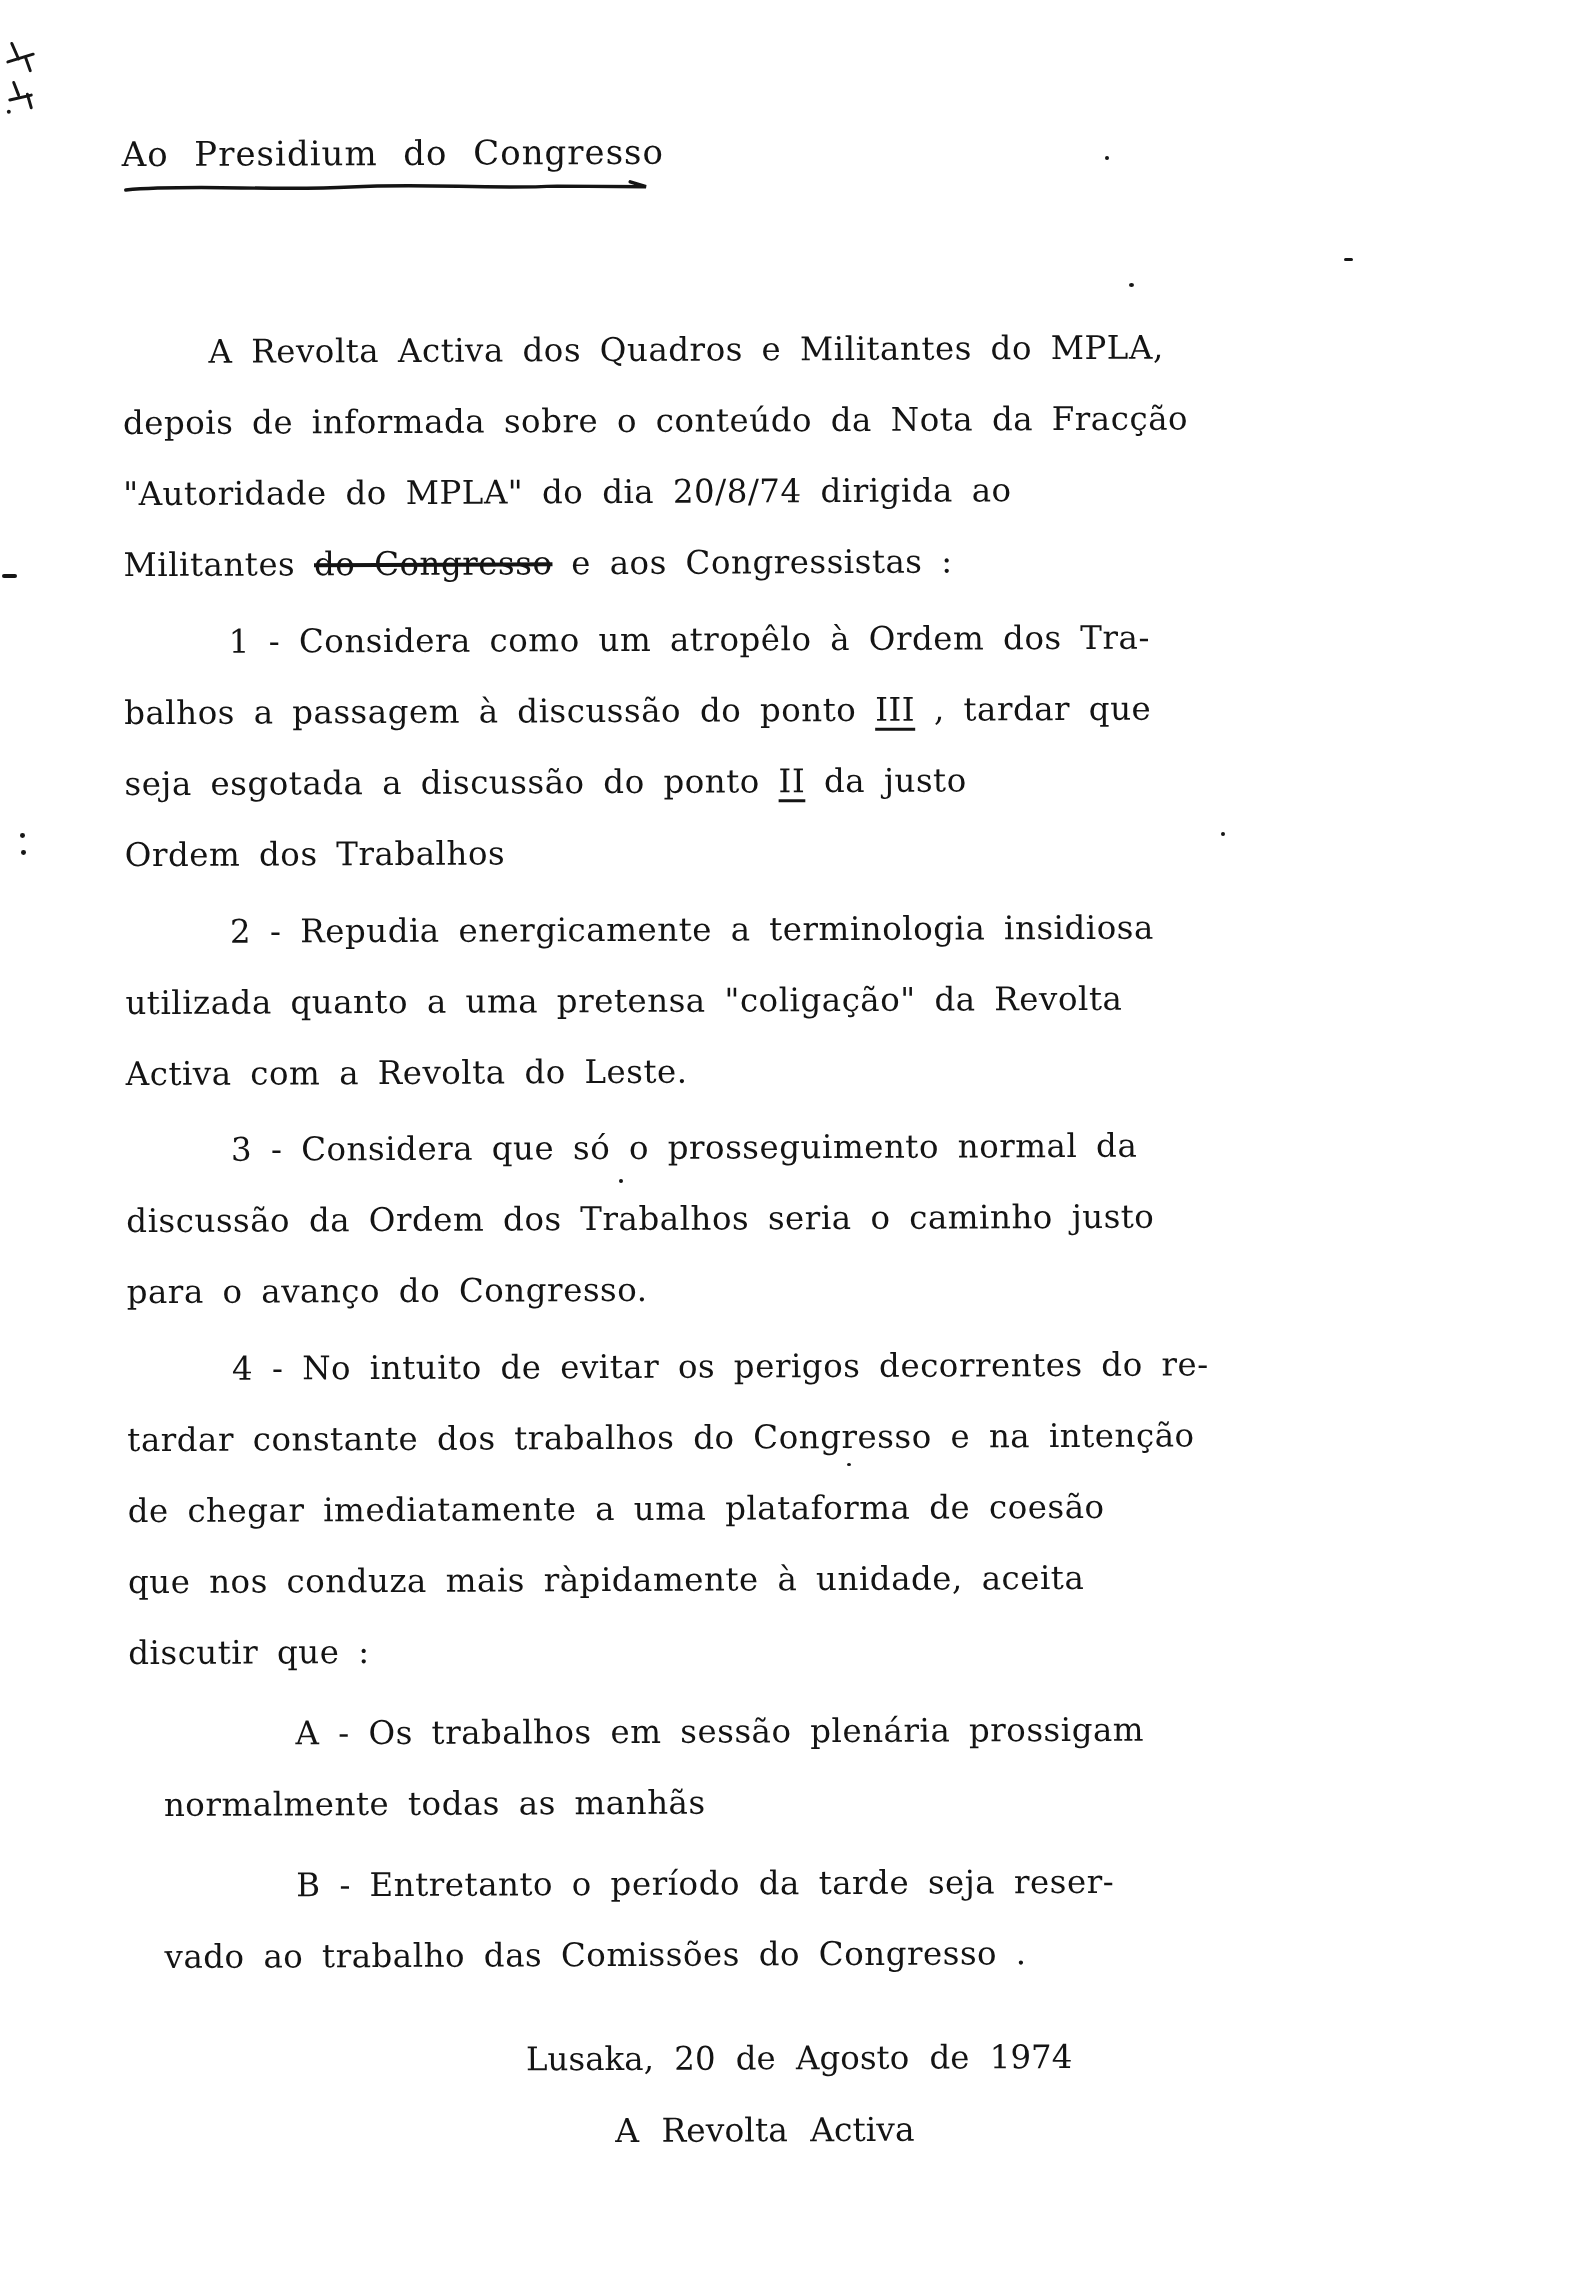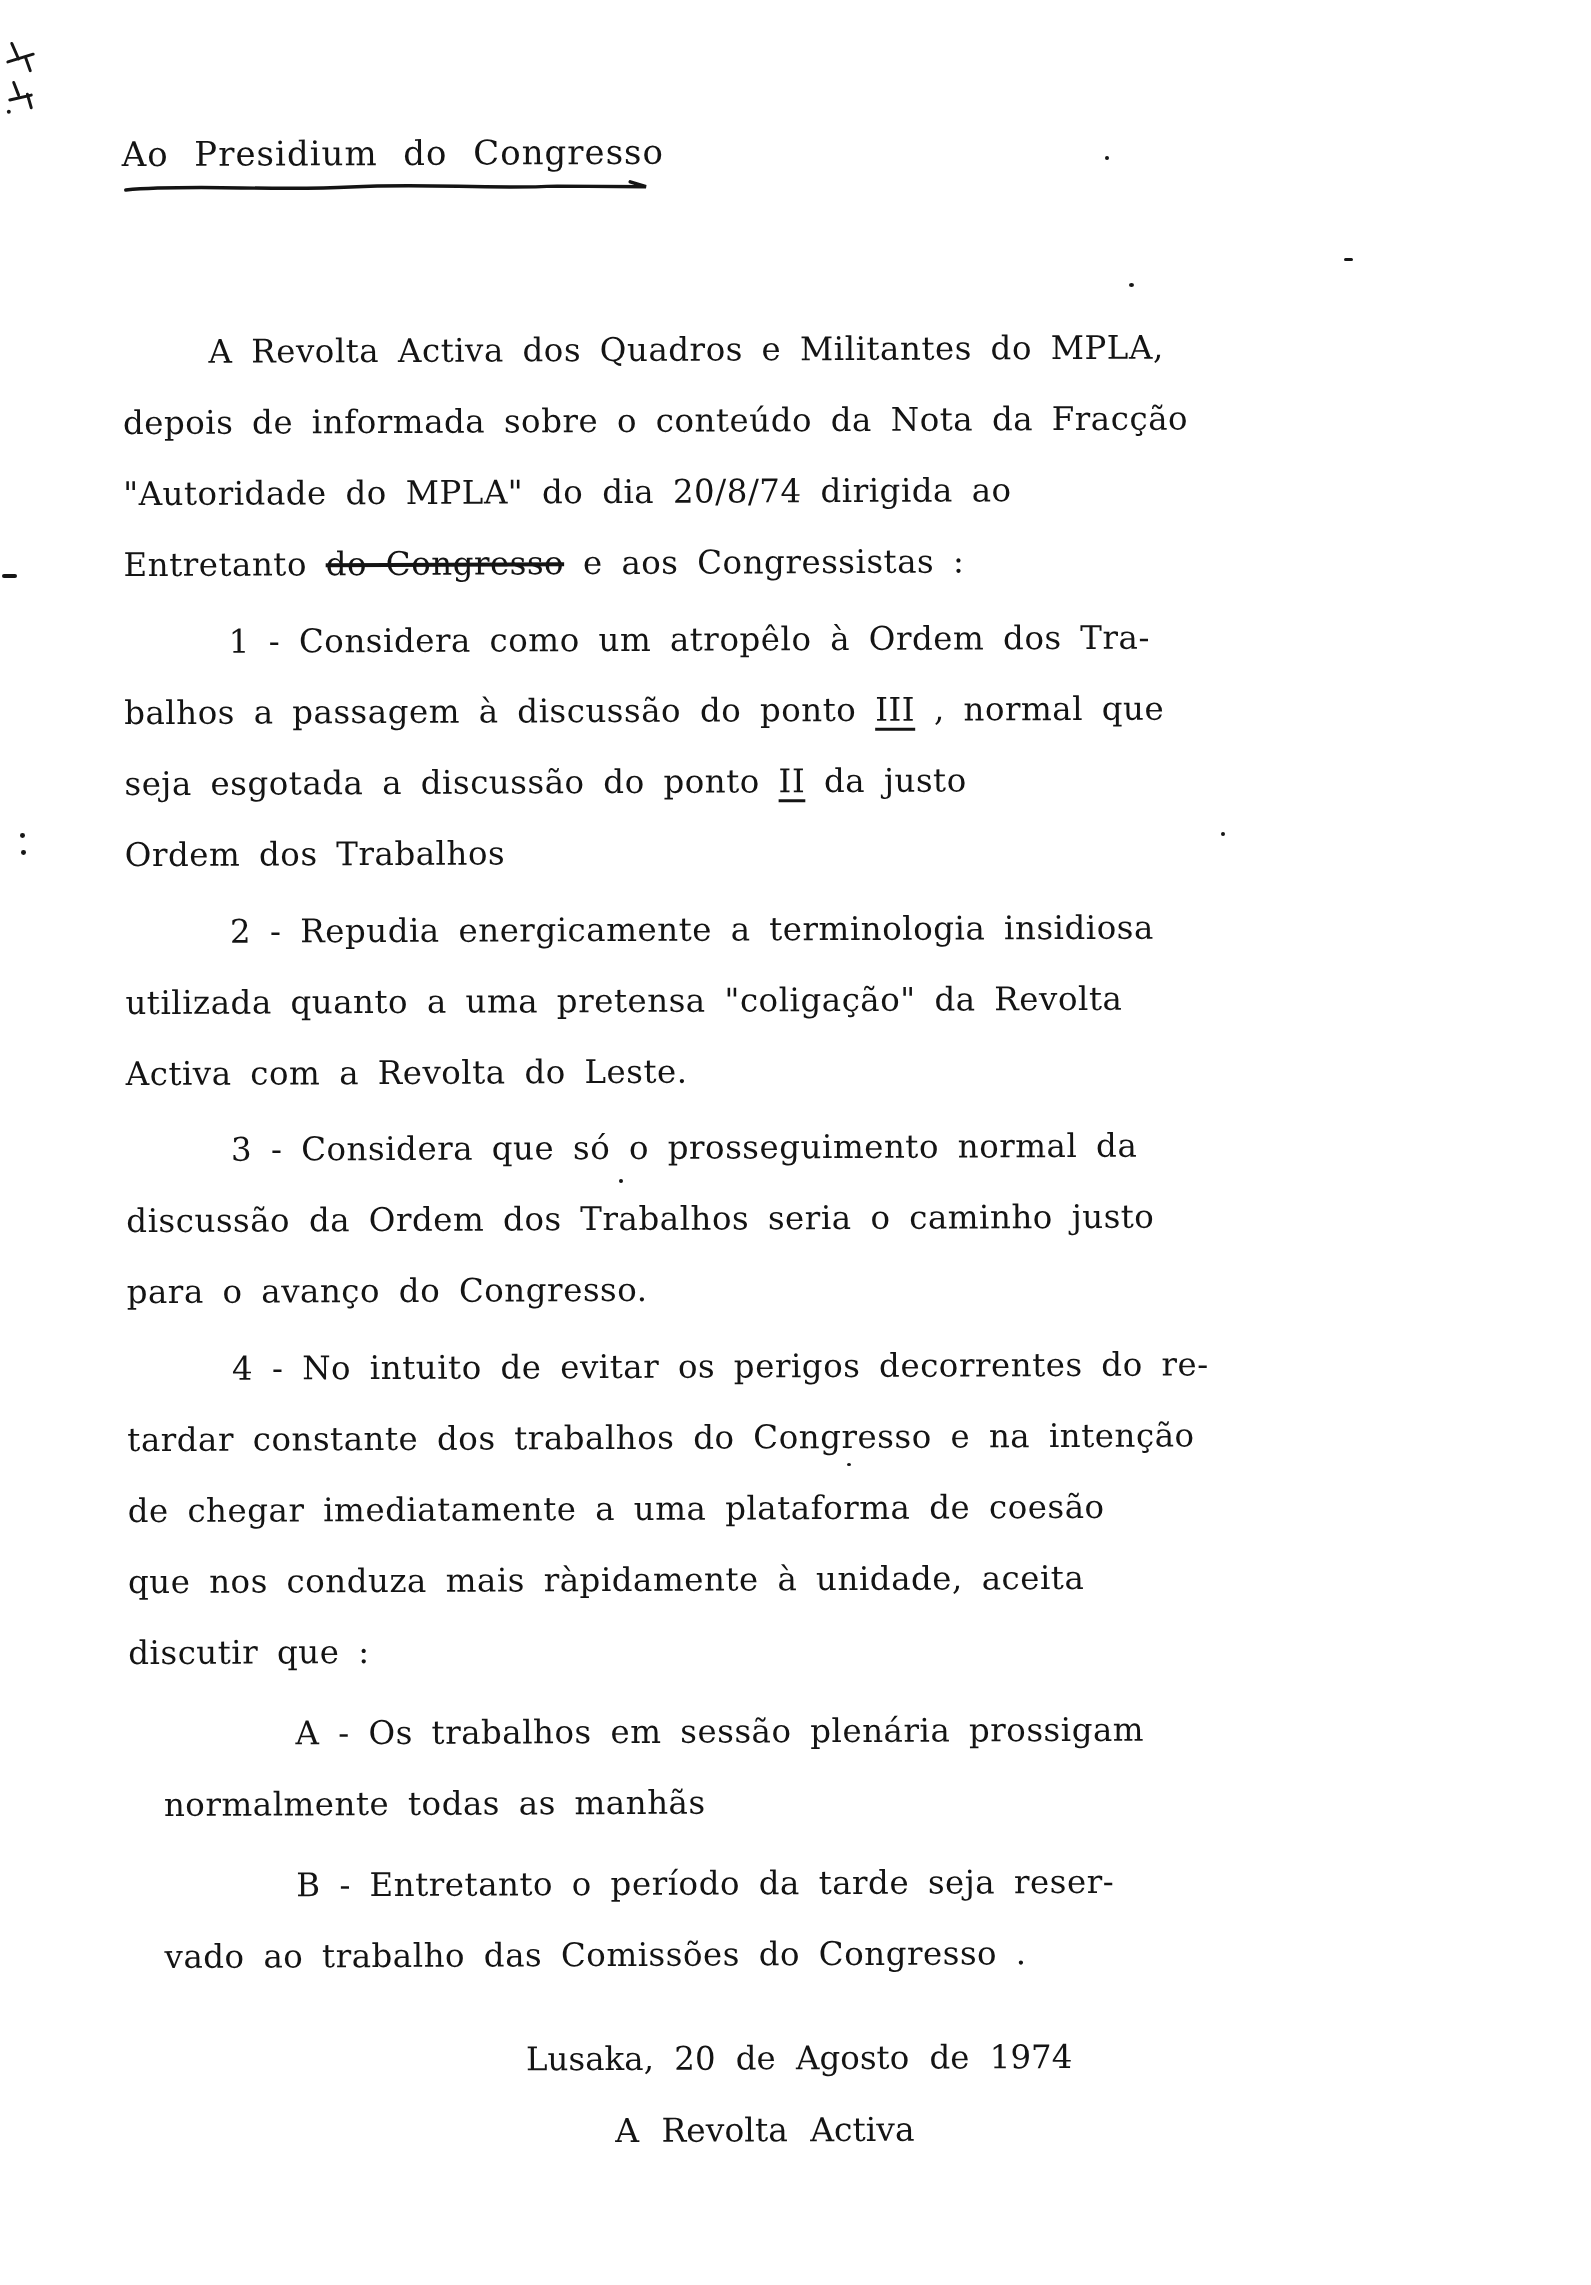--- a/index.html
+++ b/index.html
@@ -92,23 +92,23 @@
 
     <svg class="title-underline" width="537" height="15.8" viewBox="0 0 545 16">
       <path d="M2 9 C 70 3, 150 11, 230 7 S 360 10, 440 7 L 530 8 l -16 -5" stroke="#141414" stroke-width="3.5" fill="none" stroke-linecap="round"></path>
     </svg>
 
     <div class="doc-body">
 
     <div class="line line--para-start"><span class="seg">A Revolta Activa dos Quadros e Militantes do MPLA,</span></div>
         <div class="line line--cont"><span class="seg">depois de informada sobre o conteúdo da Nota da Fracção</span></div>
         <div class="line line--cont"><span class="seg">"Autoridade do MPLA" do dia 20/8/74 dirigida ao</span></div>
-        <div class="line line--cont"><span class="seg">Entretanto </span><span class="seg seg--strike">do Congresso</span><span class="seg"> e aos Congressistas :</span></div>
+        <div class="line line--cont"><span class="seg">Militantes </span><span class="seg seg--strike">do Congresso</span><span class="seg"> e aos Congressistas :</span></div>
         <div class="line line--item-start"><span class="seg">1 - Considera como um atropêlo à Ordem dos Tra-</span></div>
-        <div class="line line--cont"><span class="seg">balhos a passagem à discussão do ponto </span><span class="seg seg--underline">III</span><span class="seg"> , normal que</span></div>
+        <div class="line line--cont"><span class="seg">balhos a passagem à discussão do ponto </span><span class="seg seg--underline">III</span><span class="seg"> , tardar que</span></div>
         <div class="line line--cont"><span class="seg">seja esgotada a discussão do ponto </span><span class="seg seg--underline">II</span><span class="seg"> da justo</span></div>
         <div class="line line--cont"><span class="seg">Ordem dos Trabalhos</span></div>
         <div class="line line--item-start"><span class="seg">2 - Repudia energicamente a terminologia insidiosa</span></div>
         <div class="line line--cont"><span class="seg">utilizada quanto a uma pretensa "coligação" da Revolta</span></div>
         <div class="line line--cont"><span class="seg">Activa com a Revolta do Leste.</span></div>
         <div class="line line--item-start"><span class="seg">3 - Considera que só o prosseguimento normal da</span></div>
         <div class="line line--cont"><span class="seg">discussão da Ordem dos Trabalhos seria o caminho justo</span></div>
         <div class="line line--cont"><span class="seg">para o avanço do Congresso.</span></div>
         <div class="line line--item-start"><span class="seg">4 - No intuito de evitar os perigos decorrentes do re-</span></div>
         <div class="line line--cont"><span class="seg">tardar constante dos trabalhos do Congresso e na intenção</span></div>

